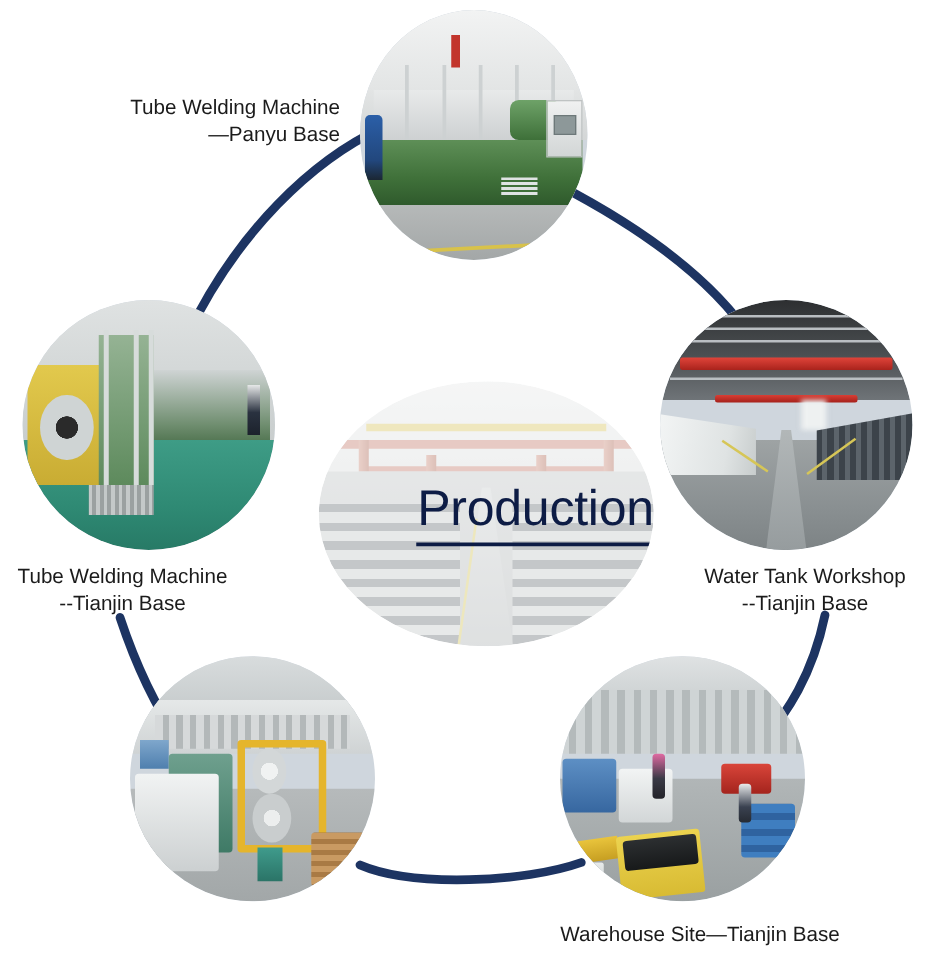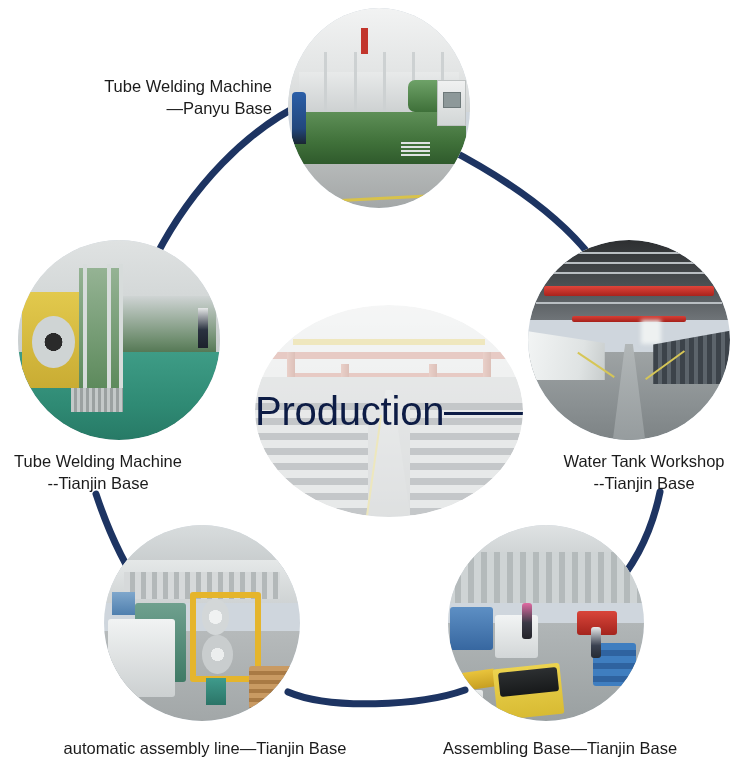--- a/index.html
+++ b/index.html
@@ -56,22 +56,22 @@
     position: absolute;
     inset: 0;
     border-radius: 50%;
     overflow: hidden;
     opacity: 0.40;
   }
   #center-text {
     position: absolute;
     inset: 0;
     display: flex;
-    flex-direction: row;
-    align-items: center;
+    flex-direction: column;
+    align-items: flex-end;
     justify-content: center;
     z-index: 3;
   }
   #center-text .line {
     color: #0d1c45;
     font-size: 40px;
     line-height: 45px;
     font-weight: 400;
     letter-spacing: -0.2px;
     white-space: nowrap;
@@ -355,35 +355,34 @@
       <div class="al-blue"></div>
       <div class="al-mteal"></div>
       <div class="al-mgrey"></div>
       <div class="al-yellow"></div>
       <div class="al-reel1"></div>
       <div class="al-reel2"></div>
       <div class="al-stand"></div>
       <div class="al-coils"></div>
     </div>
   </div>
-  <div class="caption cap-center" style="left:52px; top:737px; width:306px;">automatic assembly line—Tianjin Base</div>
 
   <div class="photo-node" style="left:448px; top:525px; width:196px; height:196px;">
     <div class="photo-inner">
       <div class="as-roof"></div>
       <div class="as-far"></div>
       <div class="as-floor"></div>
       <div class="as-blueL"></div>
       <div class="as-white"></div>
       <div class="as-red"></div>
       <div class="as-bins"></div>
       <div class="as-person1"></div>
       <div class="as-person2"></div>
       <div class="as-conveyor"></div>
       <div class="as-yellowbed"></div>
       <div class="as-black"></div>
       <div class="as-ctrl"></div>
       <div class="as-ctrlscr"></div>
     </div>
   </div>
-  <div class="caption cap-center" style="left:428px; top:737px; width:264px;">Assembling Base—Tianjin Base</div>
+  <div class="caption cap-center" style="left:428px; top:737px; width:264px;">Warehouse Site—Tianjin Base</div>
 
 </div>
 
 </body></html>

